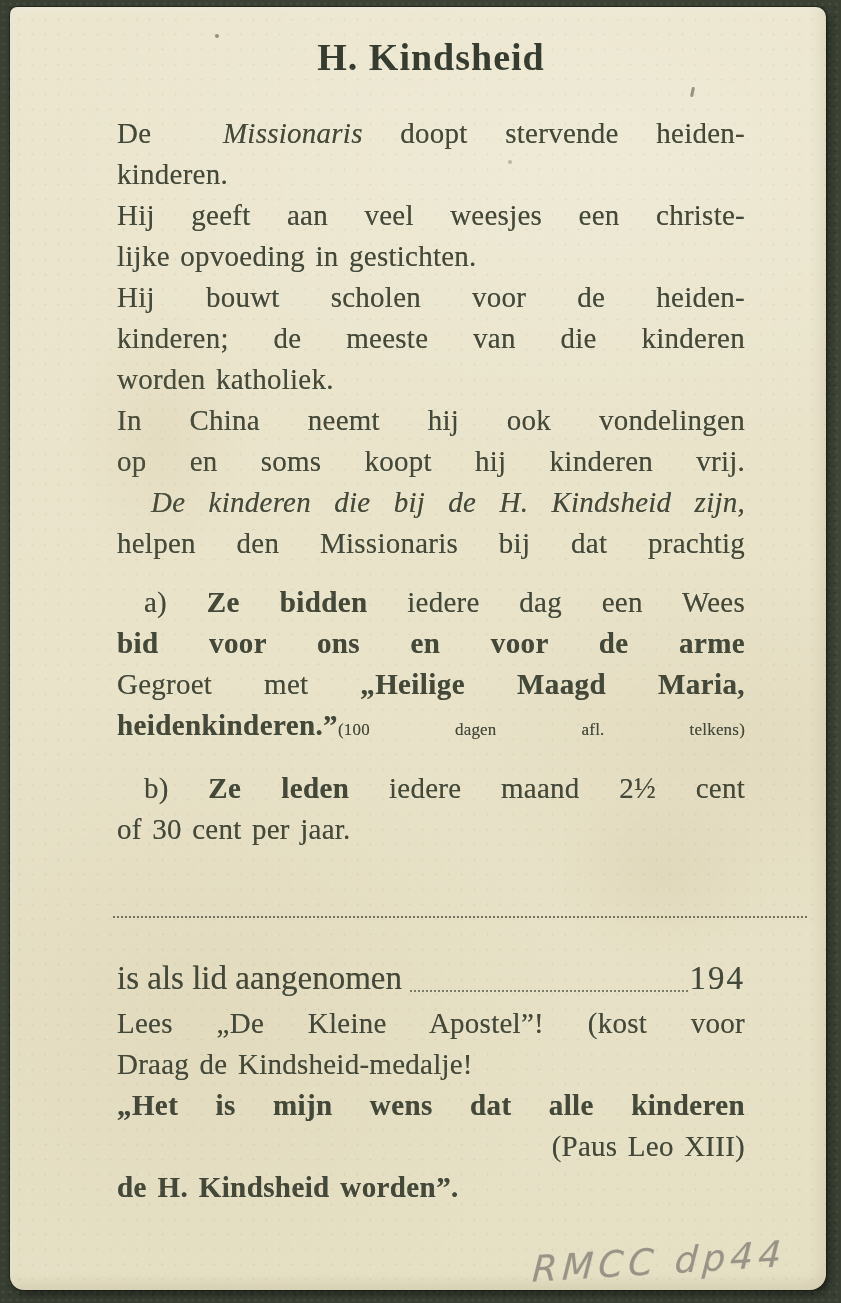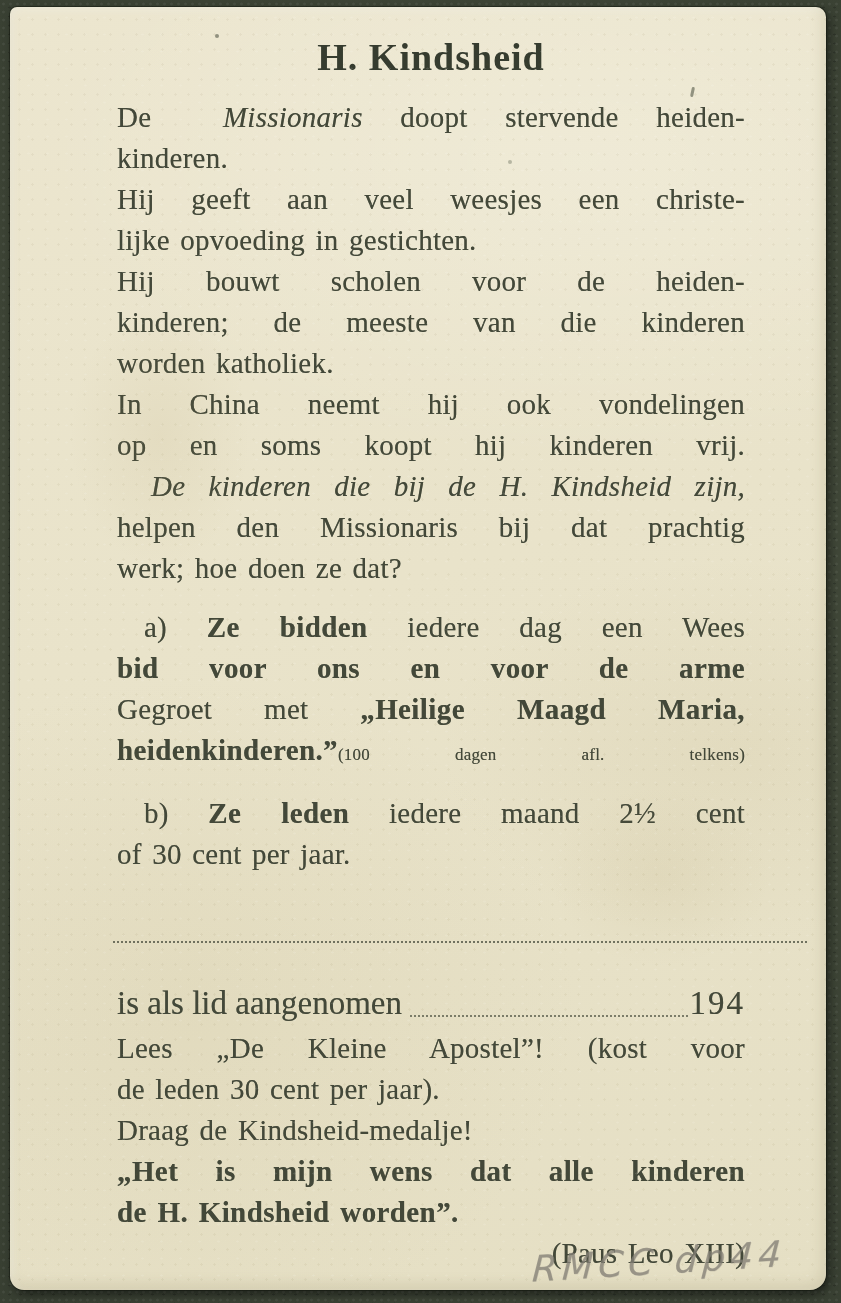--- a/index.html
+++ b/index.html
@@ -37,21 +37,21 @@
   .card::before{
     content:"";position:absolute;inset:0;border-radius:inherit;pointer-events:none;
     background-image:
       radial-gradient(rgba(125,110,62,.10) 1px, transparent 1.3px),
       radial-gradient(rgba(255,255,255,.16) 1px, transparent 1.3px);
     background-size:13px 15px, 19px 17px;
     background-position:3px 5px, 9px 2px;
     opacity:.65;
   }
   .title{
-    margin:27px 81px 16px 107px;height:47px;line-height:47px;
+    margin:27px 81px 32px 107px;height:47px;line-height:47px;
     text-align:center;font-size:38px;font-weight:700;letter-spacing:1px;
     color:#363c2f;
   }
   .text-block{
     margin:0 81px 0 107px;color:#434839;font-size:29px;line-height:41px;
     letter-spacing:.25px;word-spacing:3px;
     text-shadow:0 0 .6px rgba(62,67,52,.55);
   }
   .line{text-align:justify;text-align-last:justify;}
   .line.last{text-align:right;text-align-last:left;}
@@ -110,41 +110,39 @@
         <div class="line last"><span class="run-n">kinderen.</span></div>
         <div class="line full"><span class="run-n">Hij geeft aan veel weesjes een christe-</span></div>
         <div class="line last"><span class="run-n">lijke opvoeding in gestichten.</span></div>
         <div class="line full"><span class="run-n">Hij bouwt scholen voor de heiden-</span></div>
         <div class="line full"><span class="run-n">kinderen; de meeste van die kinderen</span></div>
         <div class="line last"><span class="run-n">worden katholiek.</span></div>
         <div class="line full"><span class="run-n">In China neemt hij ook vondelingen</span></div>
         <div class="line full"><span class="run-n">op en soms koopt hij kinderen vrij.</span></div>
         <div class="line full"><span class="run-i">De kinderen die bij de H. Kindsheid zijn,</span></div>
         <div class="line full"><span class="run-n">helpen den Missionaris bij dat prachtig</span></div>
-        <div class="line last"><span class="run-n">werk; hoe doen ze dat?</span></div>
         <div class="line full indent"><span class="run-n">a) </span><span class="run-b">Ze bidden</span><span class="run-n"> iedere dag een Wees</span></div>
         <div class="line full"><span class="run-b">bid voor ons en voor de arme</span></div>
         <div class="line full"><span class="run-n">Gegroet met </span><span class="run-b">„Heilige Maagd Maria,</span></div>
         <div class="line full"><span class="run-b">heidenkinderen.”</span><span class="run-sm">(100 dagen afl. telkens)</span></div>
         <div class="line full indent"><span class="run-n">b) </span><span class="run-b">Ze leden</span><span class="run-n"> iedere maand 2½ cent</span></div>
         <div class="line last"><span class="run-n">of 30 cent per jaar.</span></div>
       </div>
 
     <div class="rule"></div>
 
     <div class="member-line">
       <span class="m-label">is als lid aangenomen</span>
       <span class="m-leader"></span>
       <span class="m-number">194</span>
     </div>
 
     <div class="text-block">
         <div class="line full"><span class="run-n">Lees „De Kleine Apostel”! (kost voor</span></div>
-        <div class="line last"><span class="run-n">de leden 30 cent per jaar).</span></div>
         <div class="line last"><span class="run-n">Draag de Kindsheid-medalje!</span></div>
         <div class="line full"><span class="run-b">„Het is mijn wens dat alle kinderen</span></div>
+        <div class="line right"><span class="run-n">(Paus Leo XIII)</span></div>
         <div class="line last"><span class="run-b">de H. Kindsheid worden”.</span></div>
-        <div class="line right"><span class="run-n">(Paus Leo XIII)</span></div>
       </div>
 
     <div class="pencil">RMCC dp44</div>
   </div>
 </div>
 
 </body></html>

